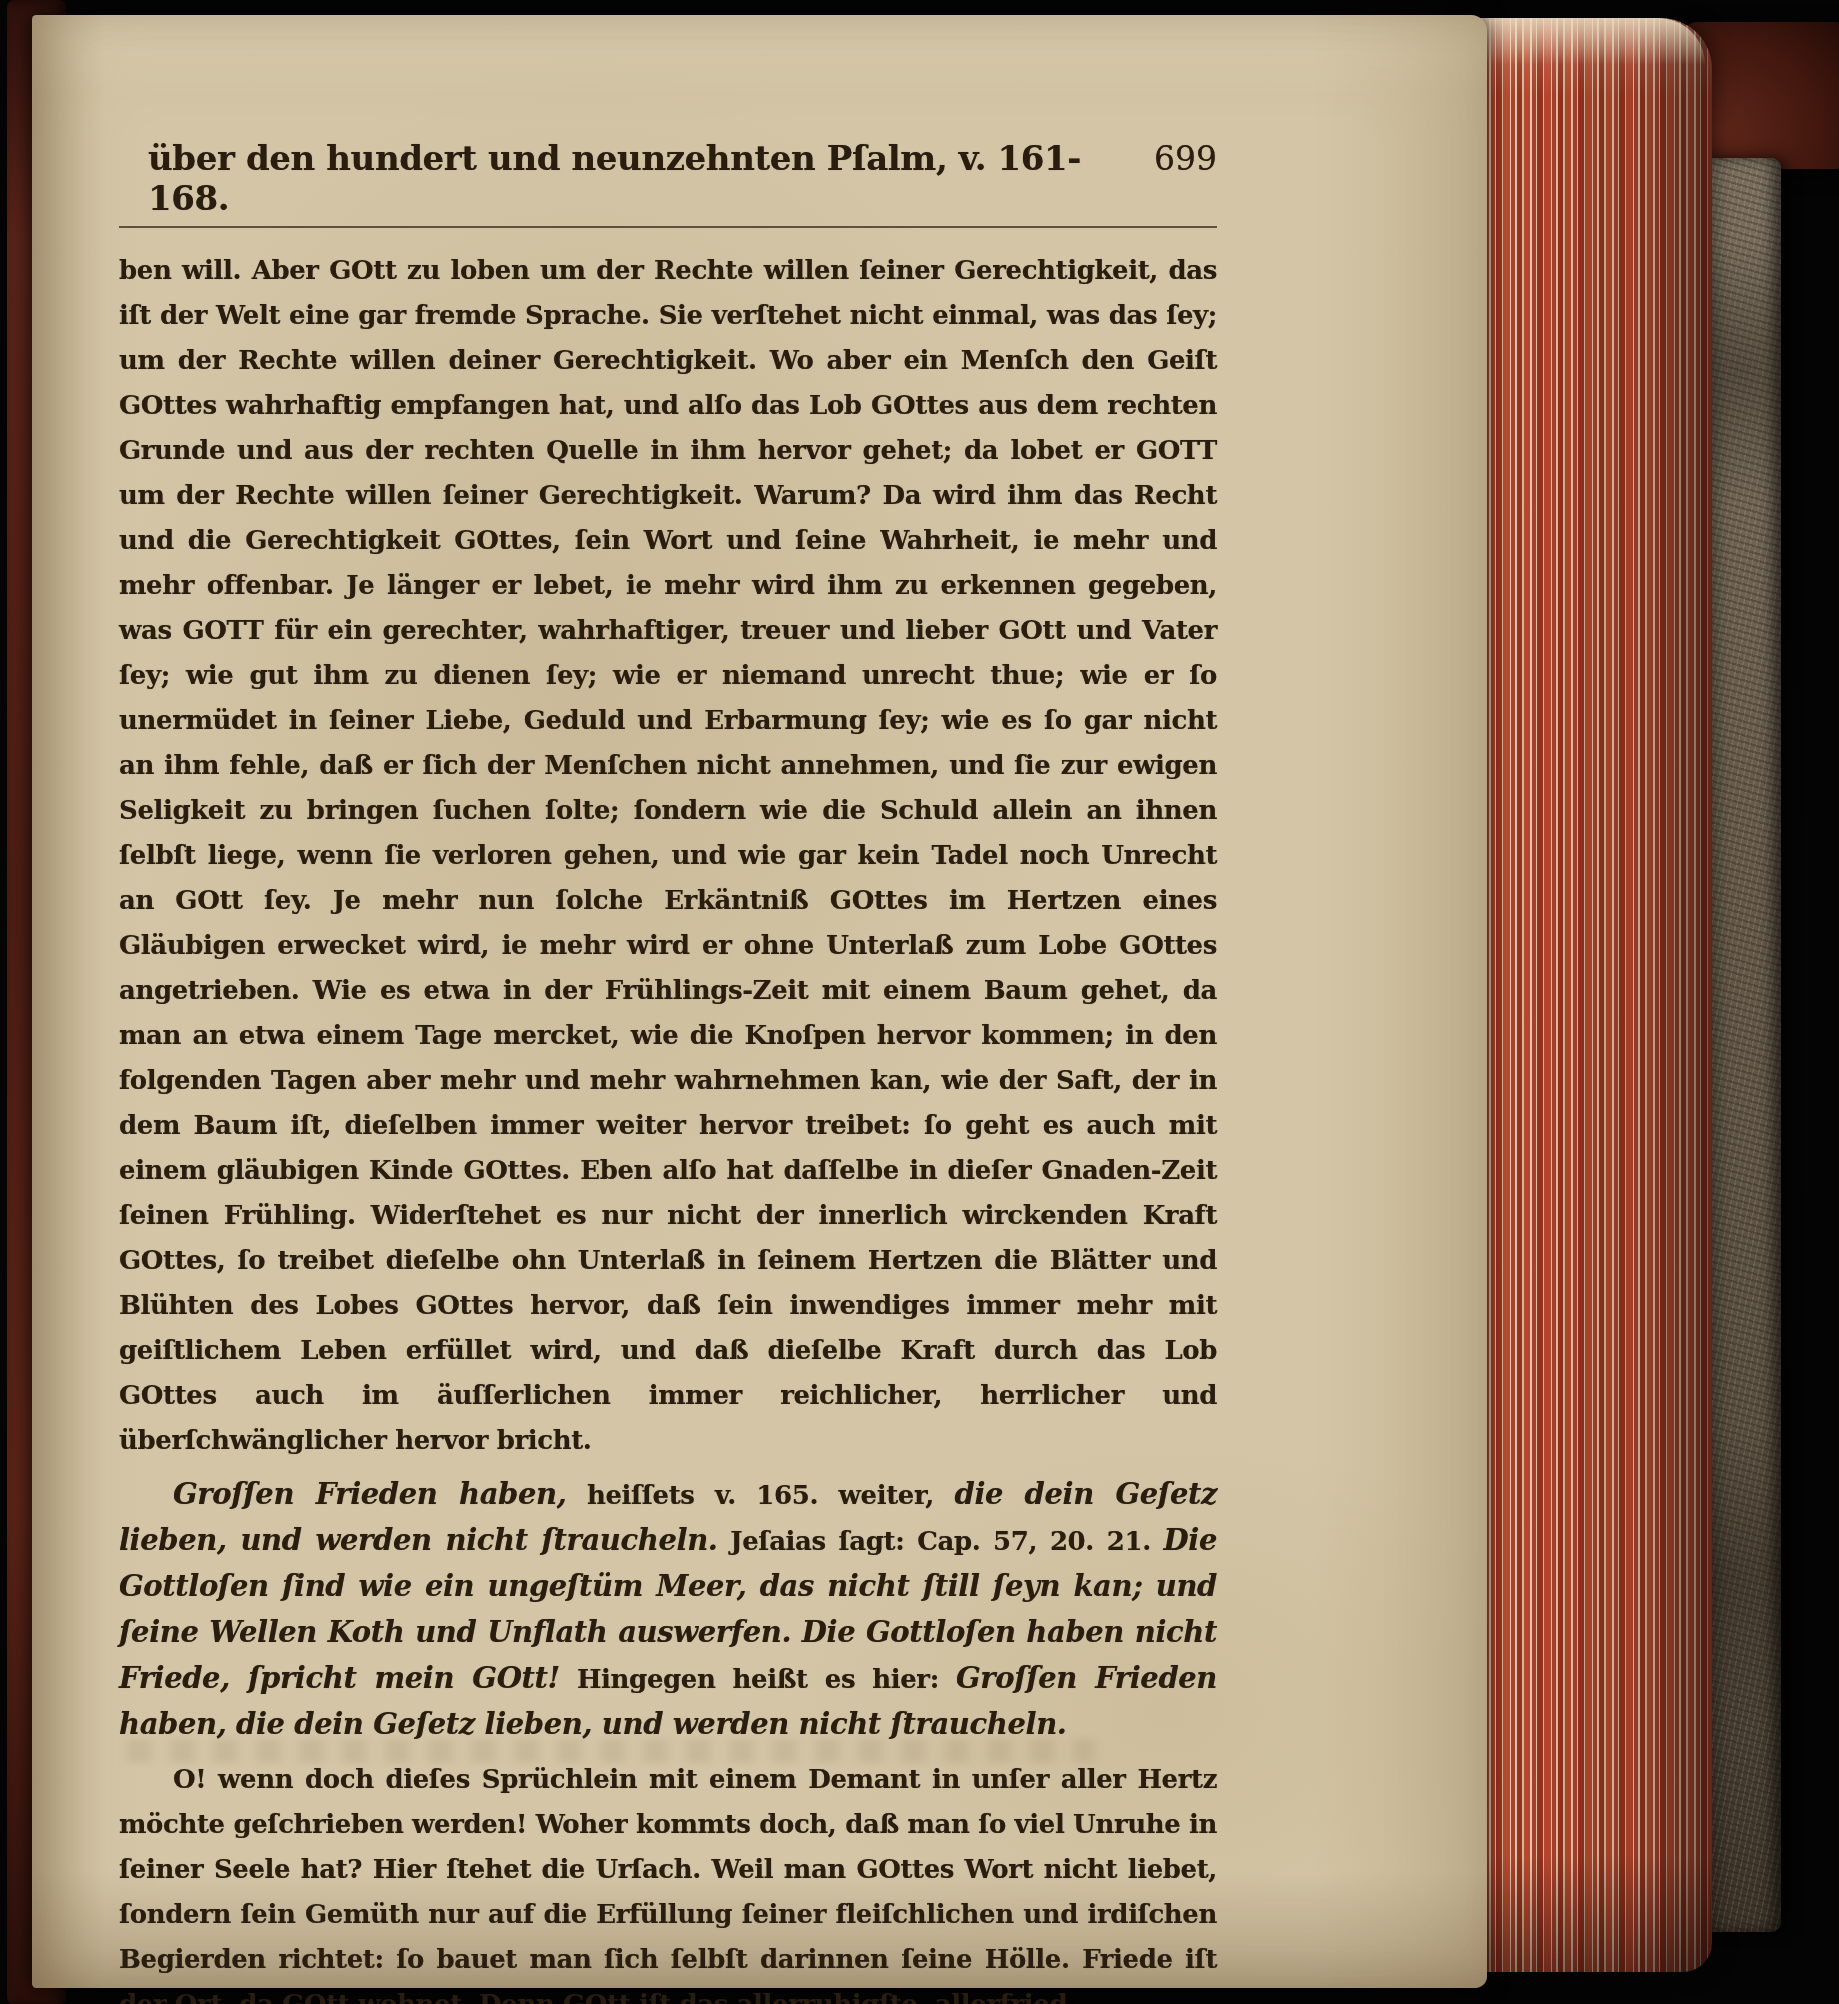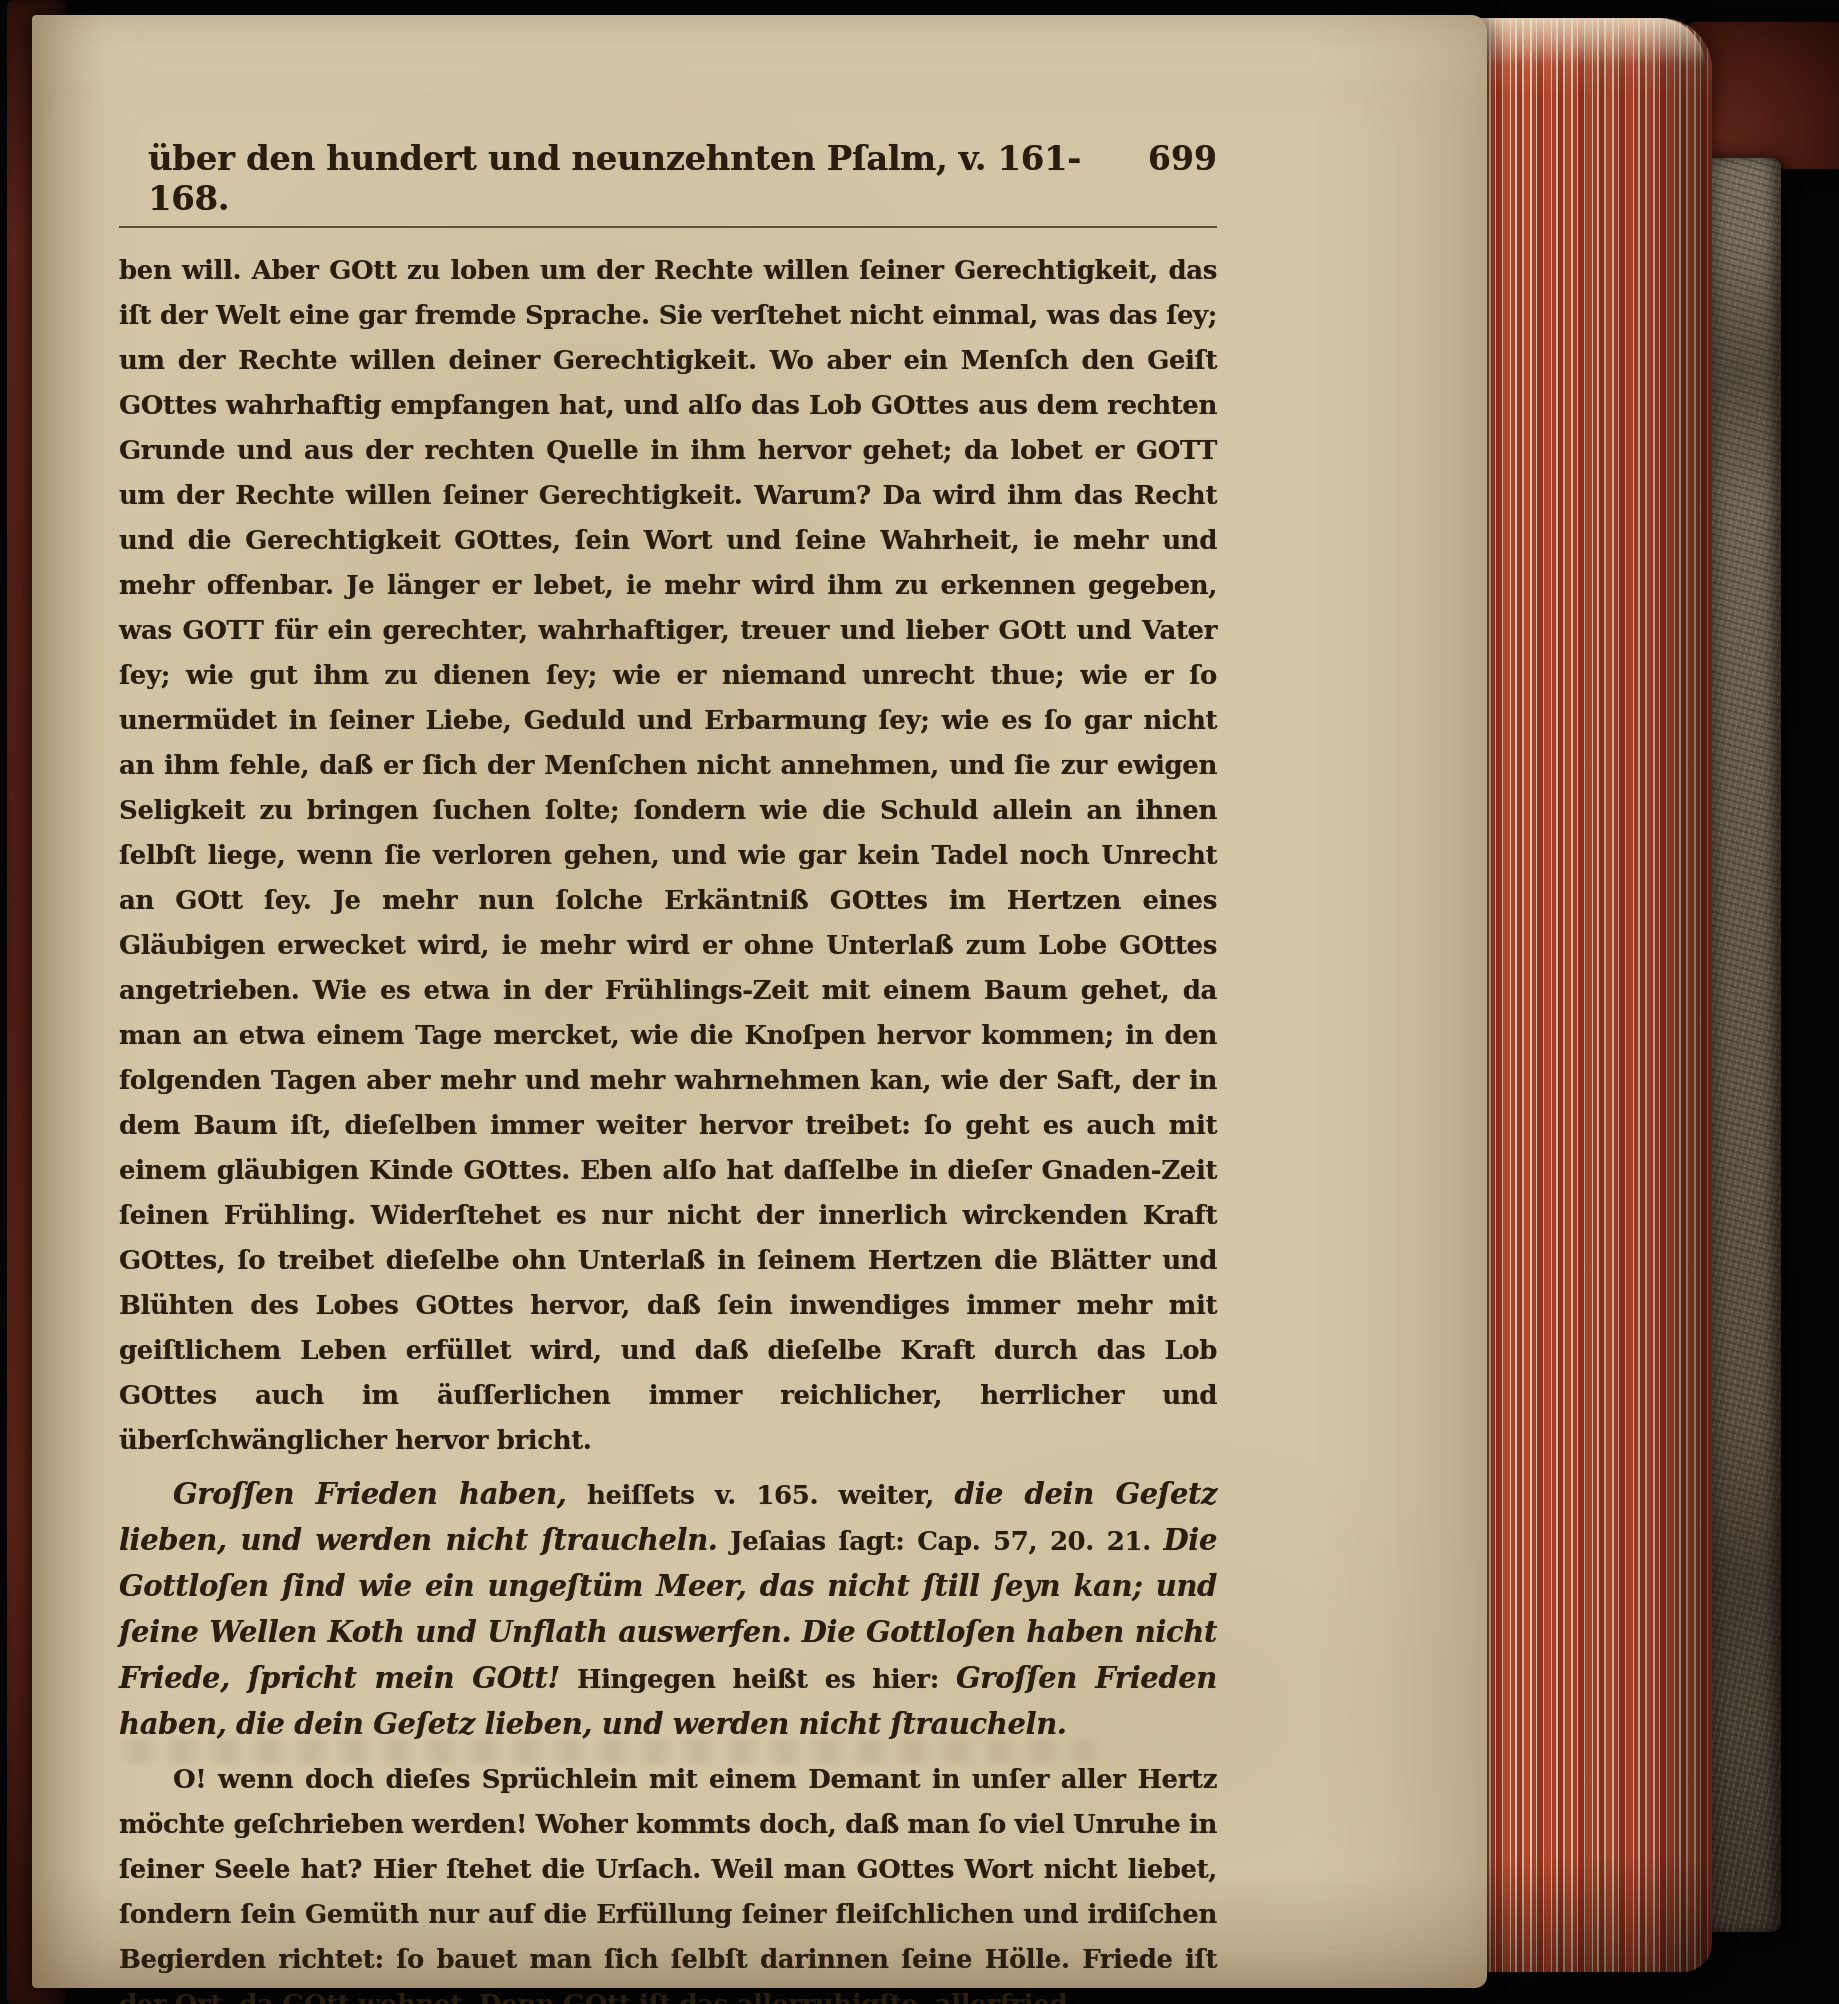--- a/index.html
+++ b/index.html
@@ -72,21 +72,21 @@
     display:flex;align-items:baseline;
     border-bottom:2.2px solid rgba(45,32,16,.7);
     padding-bottom:8.8px;margin-bottom:20px;
   }
   .running-title{
     font-size:34px;font-weight:700;letter-spacing:-0.4px;
     text-shadow:0 0 0.7px rgba(40,29,15,.6);
     flex:1;text-align:left;padding-left:29px;
   }
   .page-number{
-    font-size:33px;font-weight:700;margin-left:17.6px;
+    font-size:33px;font-weight:400;margin-left:17.6px;
     text-shadow:0 0 0.7px rgba(40,29,15,.6);
   }
   .para{
     margin:0 0 8.8px 0;
     font-size:26px;line-height:45px;font-weight:700;
     text-align:justify;letter-spacing:-0.4px;
     text-shadow:0 0 0.7px rgba(42,31,16,.5);
   }
   .para.indent{text-indent:54px;}
   .emph{font-size:29px;font-style:italic;}

